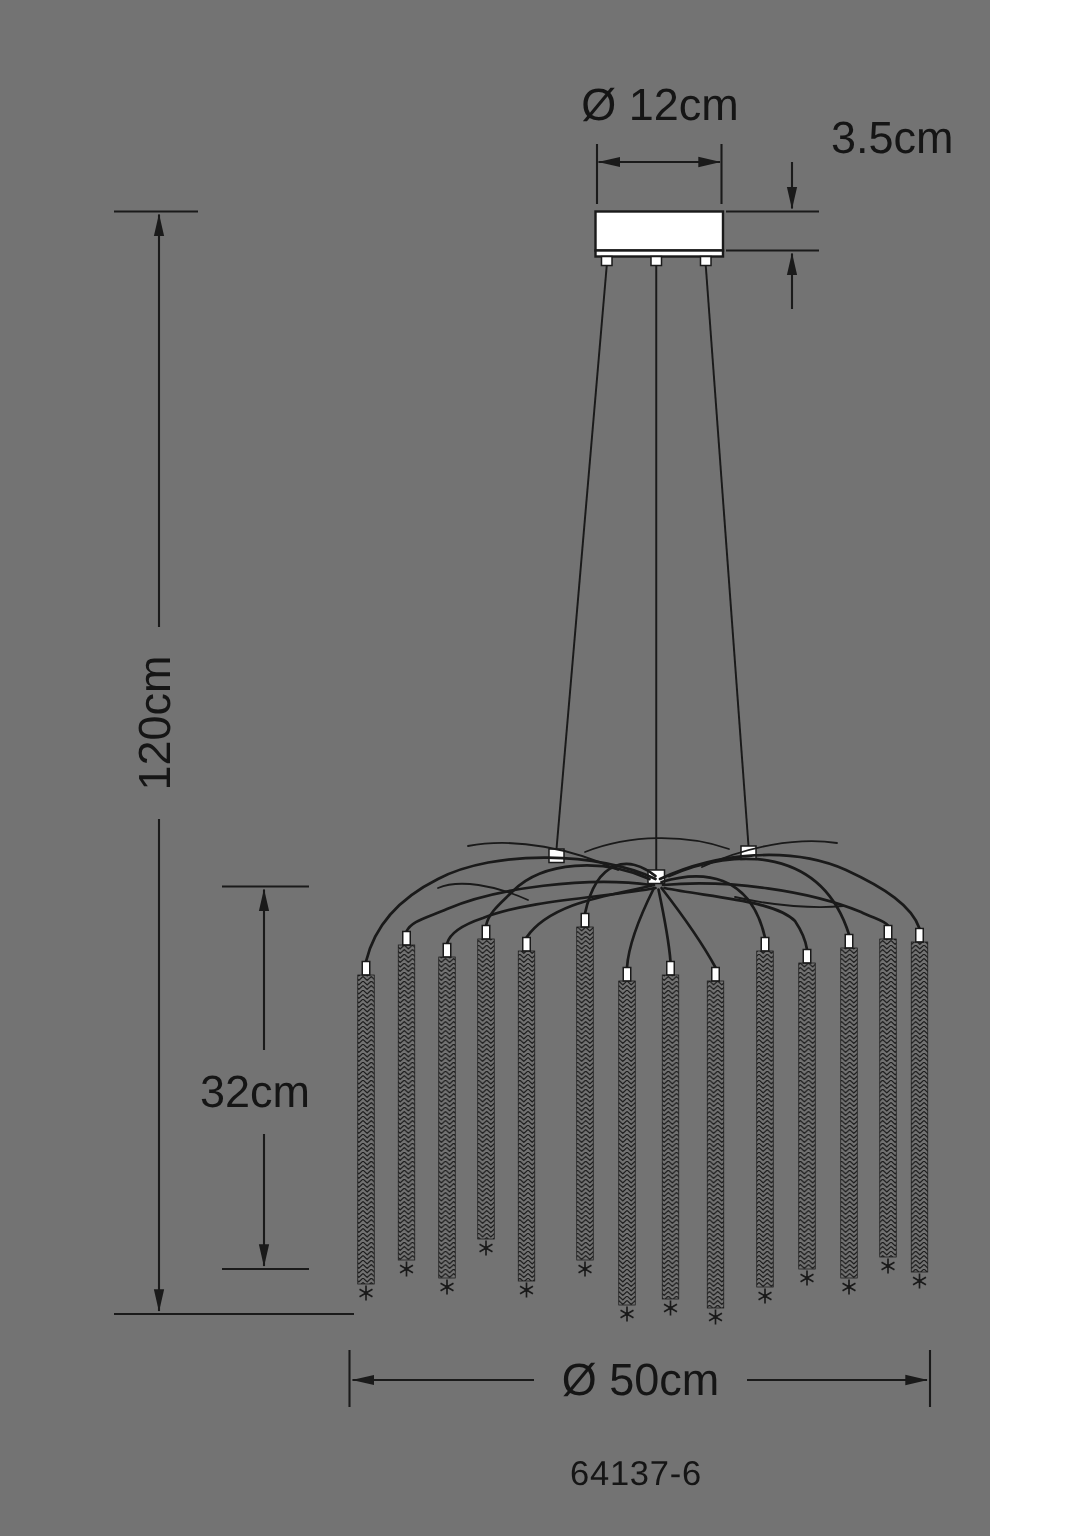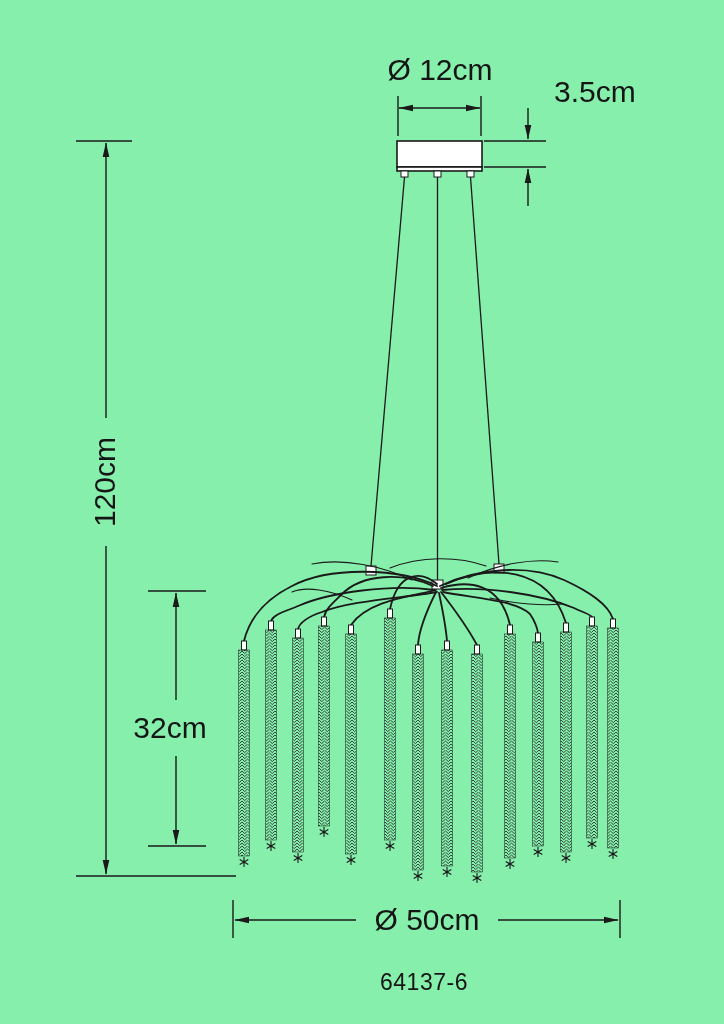--- a/index.html
+++ b/index.html
@@ -2,23 +2,23 @@
 <html><head>
 <meta charset="utf-8">
 <style>
   html, body {
     margin: 0;
     padding: 0;
     background: #ffffff;
   }
   .stage {
     position: relative;
-    width: 724px;
+    width: 660px;
     height: 1024px;
-    background: #86efac;
+    background: #737373;
     overflow: hidden;
   }
   svg { display: block; }
   text {
     font-family: "Liberation Sans", sans-serif;
     font-size: 30px;
     fill: #151515;
   }
   text.model { font-size: 23px; letter-spacing: 0.5px; }
   .dimline, .ext {

